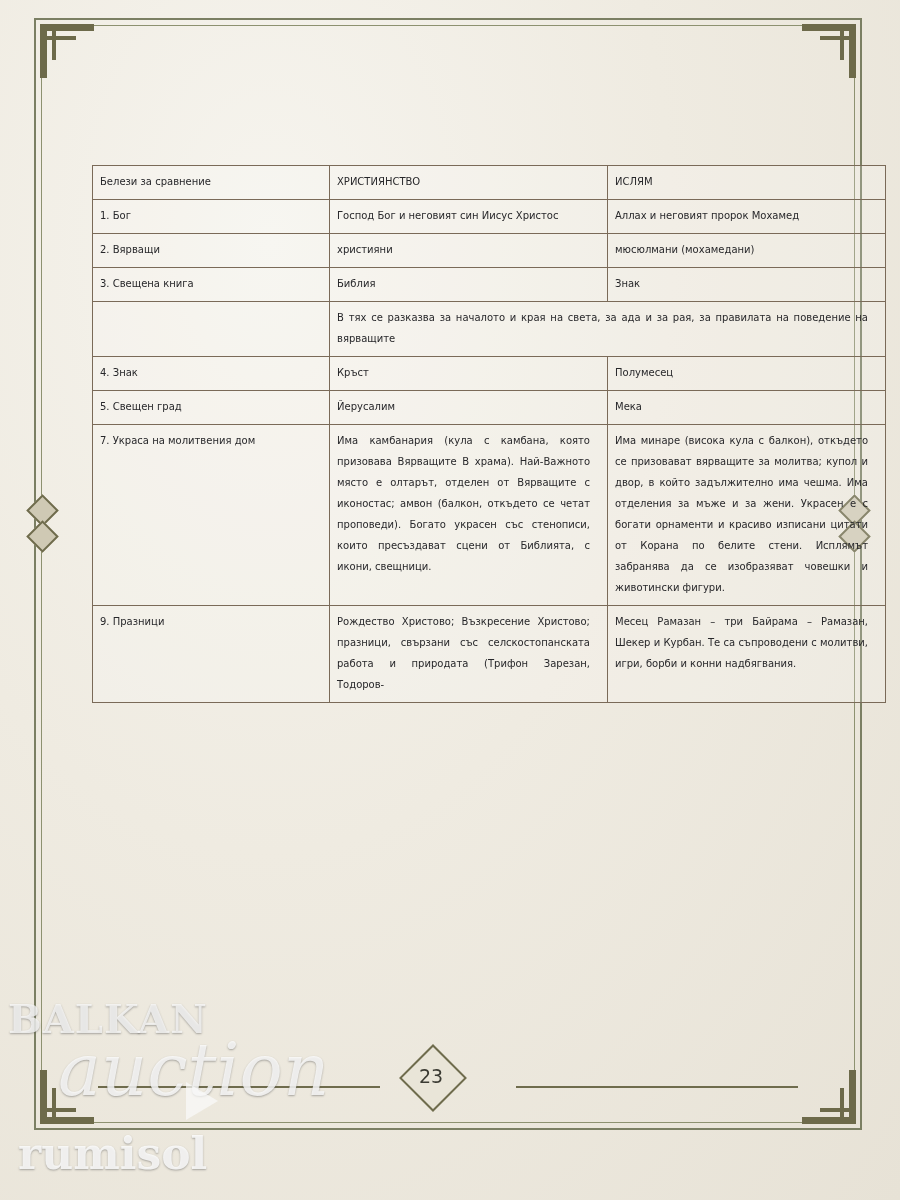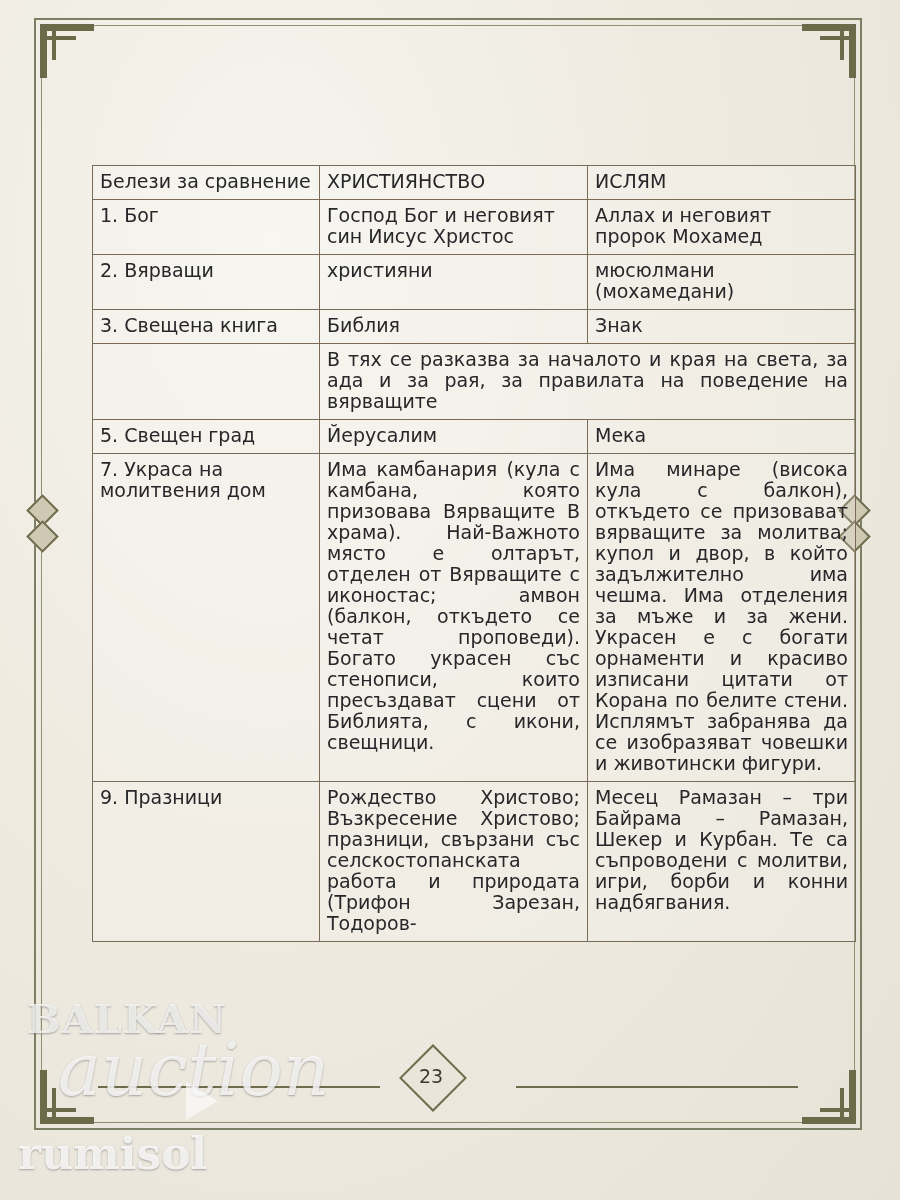--- a/index.html
+++ b/index.html
@@ -116,23 +116,23 @@
     left: 92px;
     top: 165px;
     width: 718px;
     border-collapse: collapse;
     table-layout: fixed;
     background: rgba(255,255,255,0.18);
   }
   table.compare td {
     border: 1px solid #7a6a58;
     vertical-align: top;
-    padding: 5px 7px 7px 7px;
+    padding: 5px 17px 7px 7px;
     font-family: "DejaVu Sans", sans-serif;
-    font-size: 19px;
+    font-size: 10px;
     line-height: 21px;
     color: #27272a;
   }
   td.c0 { width: 212px; }
   td.c1 { width: 253px; }
   td.c2 { width: 253px; }
   td.just { text-align: justify; }
   .tall td { line-height: 21.5px; }
 
   
@@ -143,21 +143,20 @@
     color: rgba(250,250,250,0.78);
     text-shadow: 0 1px 2px rgba(80,80,80,0.45);
     white-space: nowrap;
   }
   .wm-balkan {
     left: 8px;
     top: 995px;
     font-size: 40px;
     font-weight: bold;
     letter-spacing: 1px;
-    margin-left: 19px;
   }
   .wm-auction {
     left: 14px;
     top: 1028px;
     font-size: 72px;
     font-style: italic;
     font-family: "DejaVu Serif", serif;
     color: rgba(252,252,252,0.82);
     margin-left: 44px;
   }
@@ -280,20 +279,25 @@
       <tr>
         <td class="c0">3. Свещена книга</td>
         <td class="c1">Библия</td>
         <td class="c2">Знак</td>
       </tr>
       <tr>
         <td class="c0"></td>
         <td class="just" colspan="2">В тях се разказва за началото и края на света, за ада и за рая, за правилата на поведение на вярващите</td>
       </tr>
       <tr>
+        <td class="c0">4. Знак</td>
+        <td class="c1">Кръст</td>
+        <td class="c2">Полумесец</td>
+      </tr>
+      <tr>
         <td class="c0">5. Свещен град</td>
         <td class="c1">Йерусалим</td>
         <td class="c2">Мека</td>
       </tr>
       <tr class="tall">
         <td class="c0">7. Украса на молитвения дом</td>
         <td class="c1 just">Има камбанария (кула с камбана, която призовава Вярващите В храма). Най-Важното място е олтарът, отделен от Вярващите с иконостас; амвон (балкон, откъдето се четат проповеди). Богато украсен със стенописи, които пресъздават сцени от Библията, с икони, свещници.</td>
         <td class="c2 just">Има минаре (висока кула с балкон), откъдето се призовават вярващите за молитва; купол и двор, в който задължително има чешма. Има отделения за мъже и за жени. Украсен е с богати орнаменти и красиво изписани цитати от Корана по белите стени. Исплямът забранява да се изобразяват човешки и животински фигури.</td>
       </tr>
       <tr>

